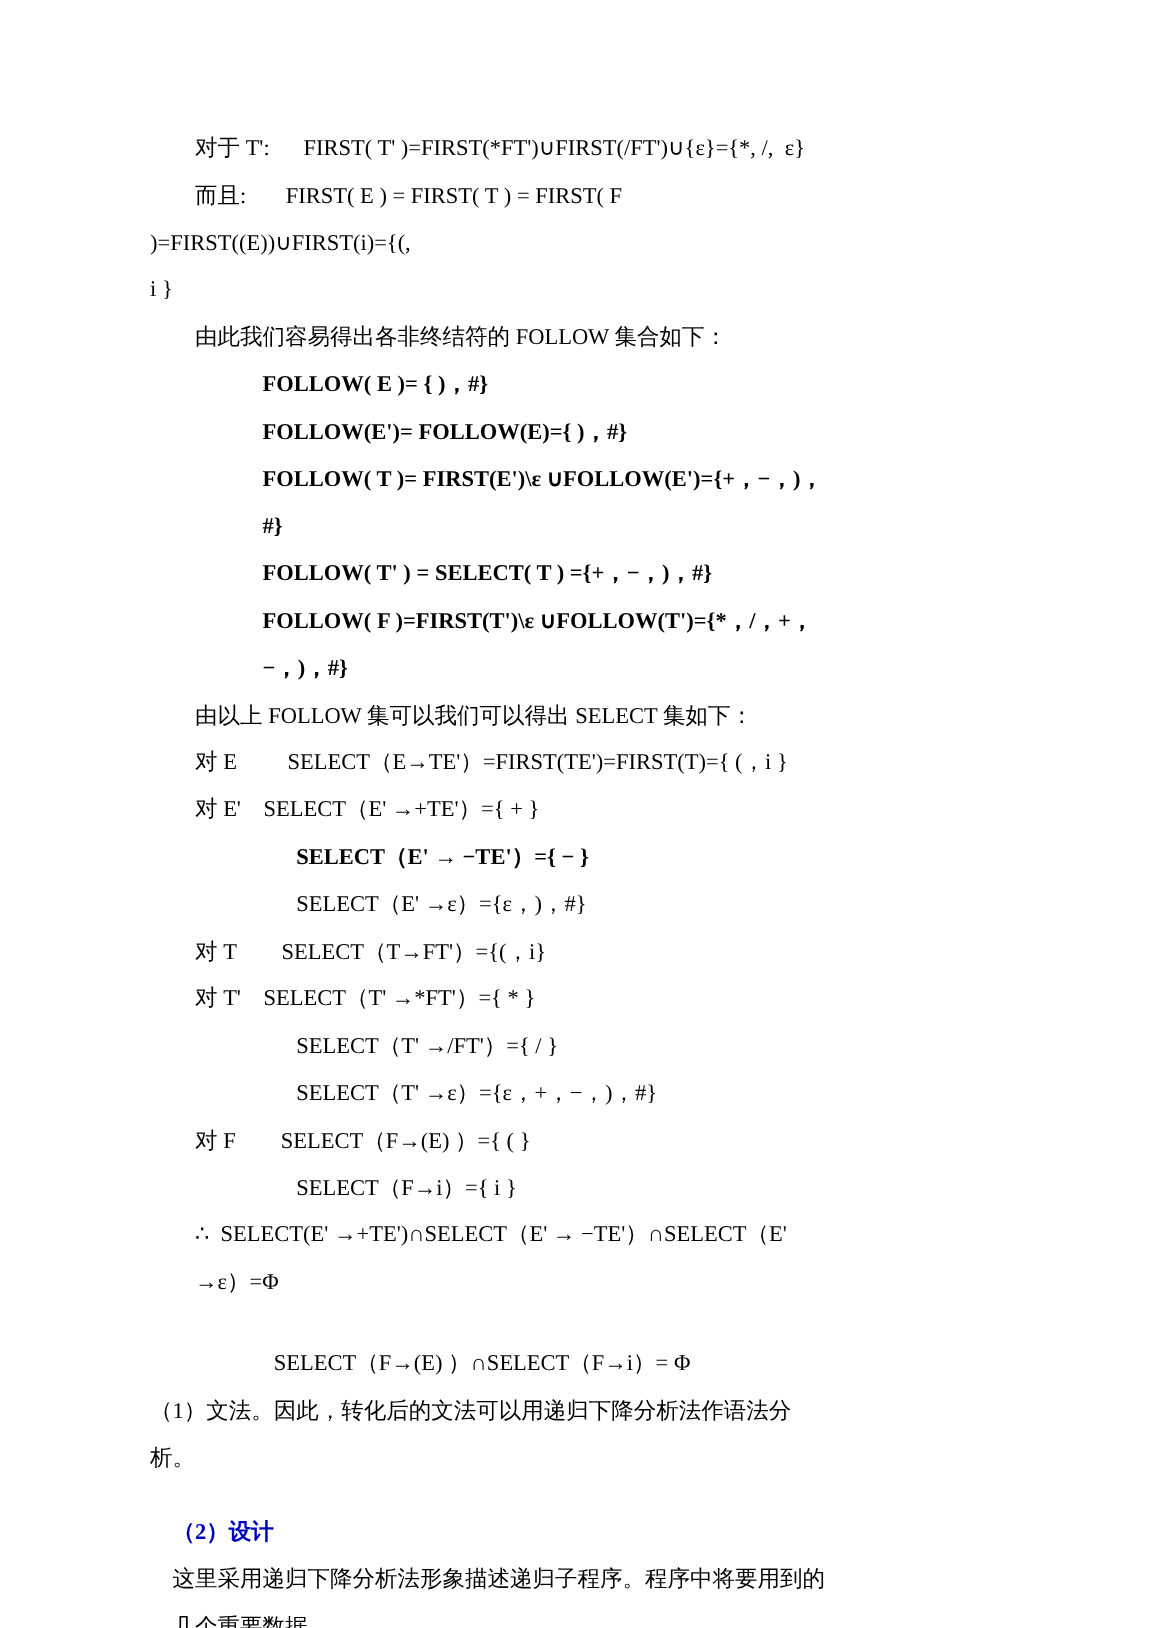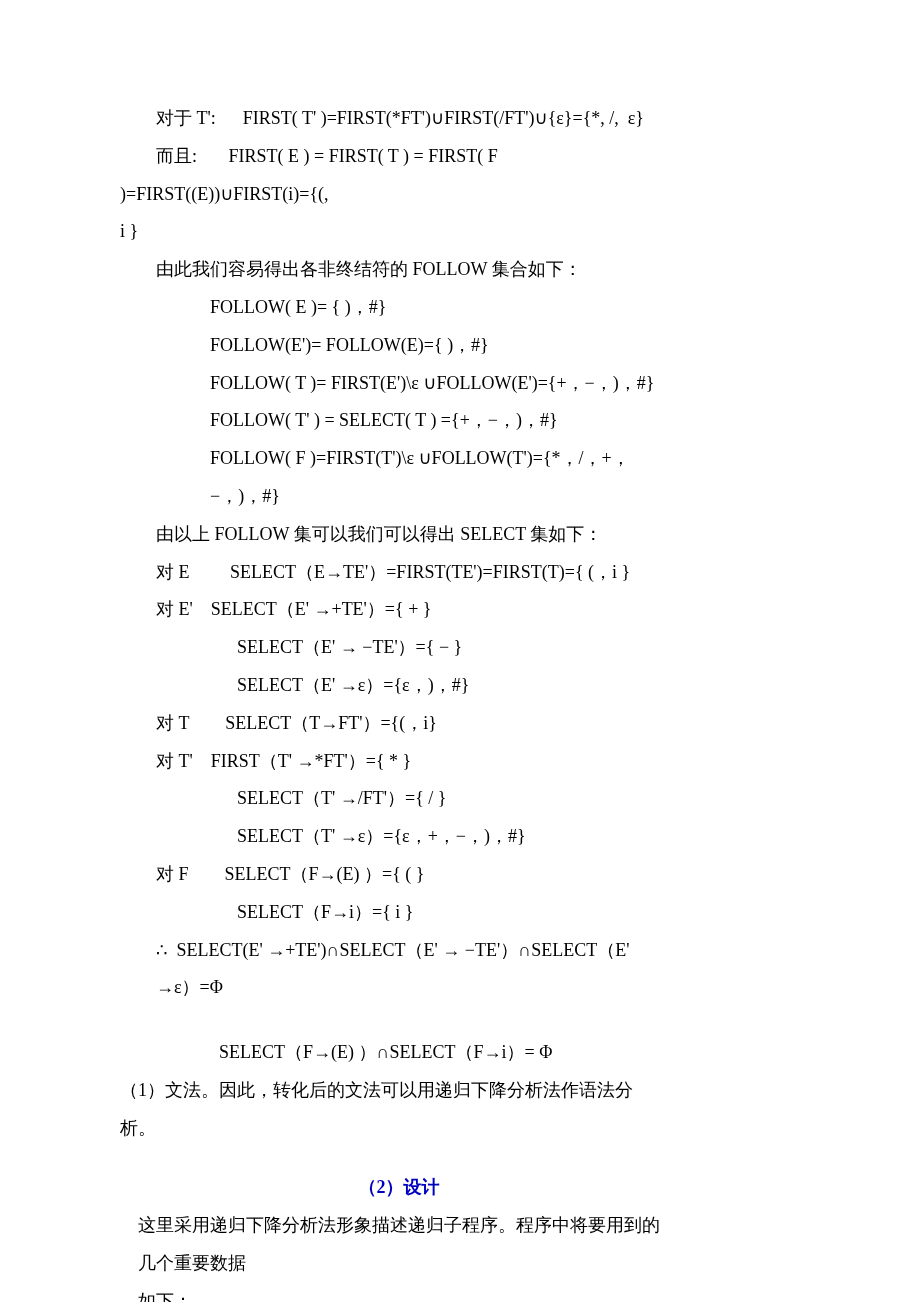--- a/index.html
+++ b/index.html
@@ -11,30 +11,29 @@
   }
   .page {
     padding: 100px 120px 100px 120px;
     box-sizing: border-box;
     width: 780px;
     color: #000000;
     font-size: 18px;
     line-height: 2.1;
   }
   .indent1 { text-indent: 2em; }
-  .indent2 { padding-left: 5em; }
+  .indent2 { padding-left: 5em; font-weight: bold; }
   .noindent { text-indent: 0; }
   .line { display: block; white-space: pre-wrap; }
   .block-indent { padding-left: 2em; }
   .heading2 {
     color: #0000bf;
     font-weight: bold;
     text-indent: 1em;
     margin-top: 1.2em;
-    text-align: center;
   }
 </style>
 </head>
 <body>
 
 <div class="page">
 
   <span class="line indent1">对于 T':      FIRST( T' )=FIRST(*FT')∪FIRST(/FT')∪{ε}={*, /,  ε}</span>
   <span class="line indent1">而且:       FIRST( E ) = FIRST( T ) = FIRST( F )=FIRST((E))∪FIRST(i)={(,</span>
   <span class="line noindent">i }</span>
@@ -46,24 +45,24 @@
     <span class="line">FOLLOW( T )= FIRST(E')\ε ∪FOLLOW(E')={+，−，)，#}</span>
     <span class="line">FOLLOW( T' ) = SELECT( T ) ={+，−，)，#}</span>
     <span class="line">FOLLOW( F )=FIRST(T')\ε ∪FOLLOW(T')={*，/，+，−，)，#}</span>
   </div>
 
   <span class="line indent1">由以上 FOLLOW 集可以我们可以得出 SELECT 集如下：</span>
 
   <div class="block-indent">
     <span class="line">对 E         SELECT（E→TE'）=FIRST(TE')=FIRST(T)={ (，i }</span>
     <span class="line">对 E'    SELECT（E' →+TE'）={ + }</span>
-    <span class="line" style="padding-left:4.5em;">SELECT（E' → −TE'）={ − }</span>
+    <span class="line" style="padding-left:4.5em;font-weight:bold;">SELECT（E' → −TE'）={ − }</span>
     <span class="line" style="padding-left:4.5em;">SELECT（E' →ε）={ε，)，#}</span>
     <span class="line">对 T        SELECT（T→FT'）={(，i}</span>
-    <span class="line">对 T'    FIRST（T' →*FT'）={ * }</span>
+    <span class="line">对 T'    SELECT（T' →*FT'）={ * }</span>
     <span class="line" style="padding-left:4.5em;">SELECT（T' →/FT'）={ / }</span>
     <span class="line" style="padding-left:4.5em;">SELECT（T' →ε）={ε，+，−，)，#}</span>
     <span class="line">对 F        SELECT（F→(E) ）={ ( }</span>
     <span class="line" style="padding-left:4.5em;">SELECT（F→i）={ i }</span>
     <span class="line">∴  SELECT(E' →+TE')∩SELECT（E' → −TE'）∩SELECT（E' →ε）=Φ</span>
     <span class="line" style="padding-left:3.5em;margin-top:27px;">SELECT（F→(E) ）∩SELECT（F→i）= Φ</span>
   </div>
 
   <span class="line noindent">（1）文法。因此，转化后的文法可以用递归下降分析法作语法分析。</span>
 

